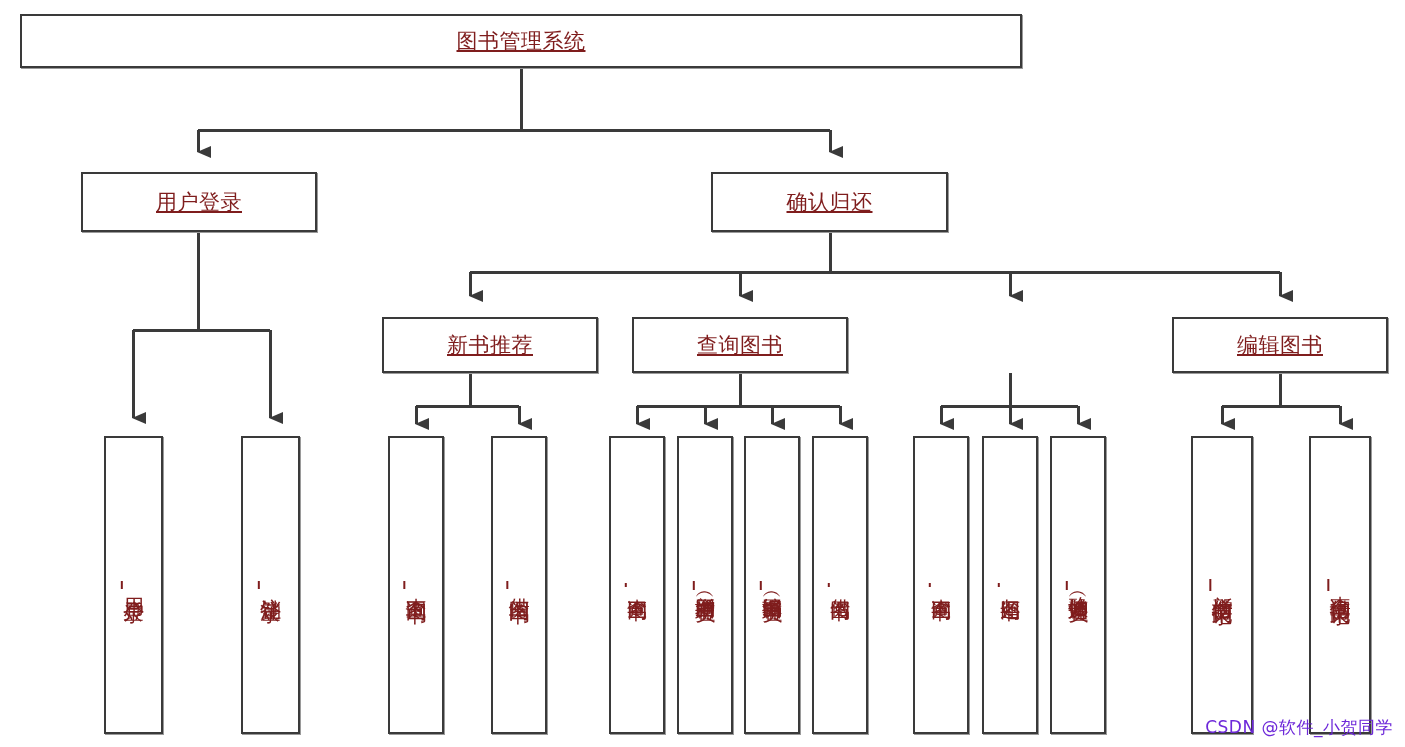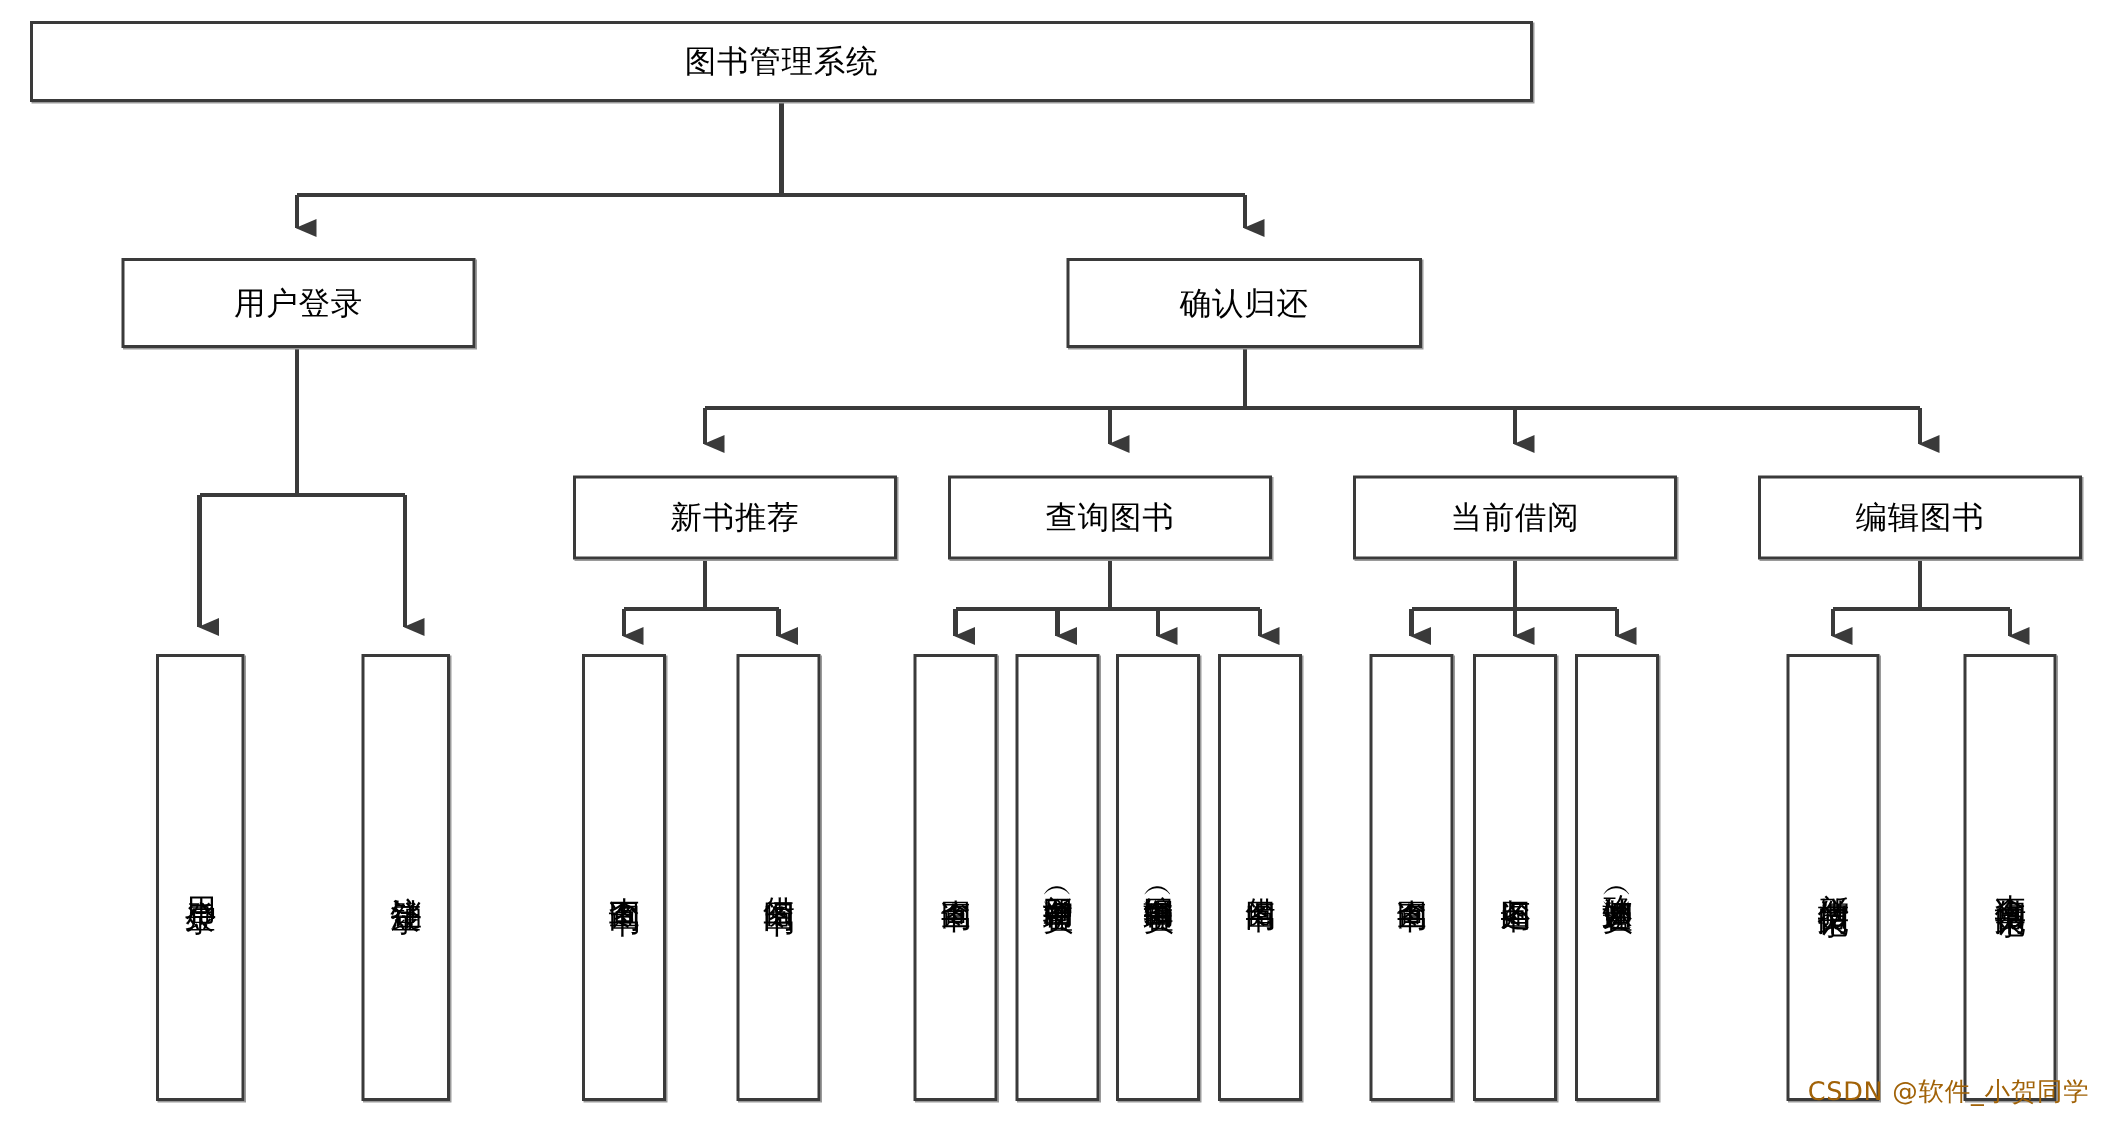--- a/index.html
+++ b/index.html
@@ -30,24 +30,25 @@
     box-sizing: border-box;
     background: #ffffff;
     border: 2px solid #3a3a3a;
     box-shadow: 1px 1px 0 0 #9a9a9a;
     display: flex;
     align-items: center;
     justify-content: center;
     overflow: hidden;
   }
   .node-label {
-    color: #000000;
+    color: #7f1d1d;
     line-height: 1.08;
     text-align: center;
     white-space: nowrap;
+    text-decoration: underline;
   }
   .node.horizontal .node-label {
     font-size: 21px;
     letter-spacing: 0.5px;
   }
   .node.vertical {
     align-items: center;
   }
   .node.vertical .node-label {
     writing-mode: vertical-rl;
@@ -57,21 +58,21 @@
   }
   .node.leaf-narrow .node-label {
     font-size: 20px;
     letter-spacing: 1px;
   }
   #watermark {
     position: absolute;
     right: 12px;
     bottom: 8px;
     font-size: 17px;
-    color: #a16207;
+    color: #6d28d9;
     letter-spacing: 0.5px;
     user-select: none;
     white-space: nowrap;
   }
 </style>
 </head>
 <body>
 
 <div id="canvas">
 
@@ -138,23 +139,20 @@
   </div>
 
   <div class="node horizontal" style="left:362px; top:317px; width:216px; height:56px;margin-left:20px;">
     <span class="node-label">新书推荐</span>
   </div>
 
   <div class="node horizontal" style="left:632px; top:317px; width:216px; height:56px;">
     <span class="node-label">查询图书</span>
   </div>
 
-  <div class="node horizontal" style="left:902px; top:317px; width:216px; height:56px;">
-    <span class="node-label">当前借阅</span>
-  </div>
 
   <div class="node horizontal" style="left:1172px; top:317px; width:216px; height:56px;">
     <span class="node-label">编辑图书</span>
   </div>
 
   <div class="node vertical" style="left:104px; top:436px; width:59px; height:298px;">
     <span class="node-label">用户登录</span>
   </div>
 
   <div class="node vertical" style="left:241px; top:436px; width:59px; height:298px;">

